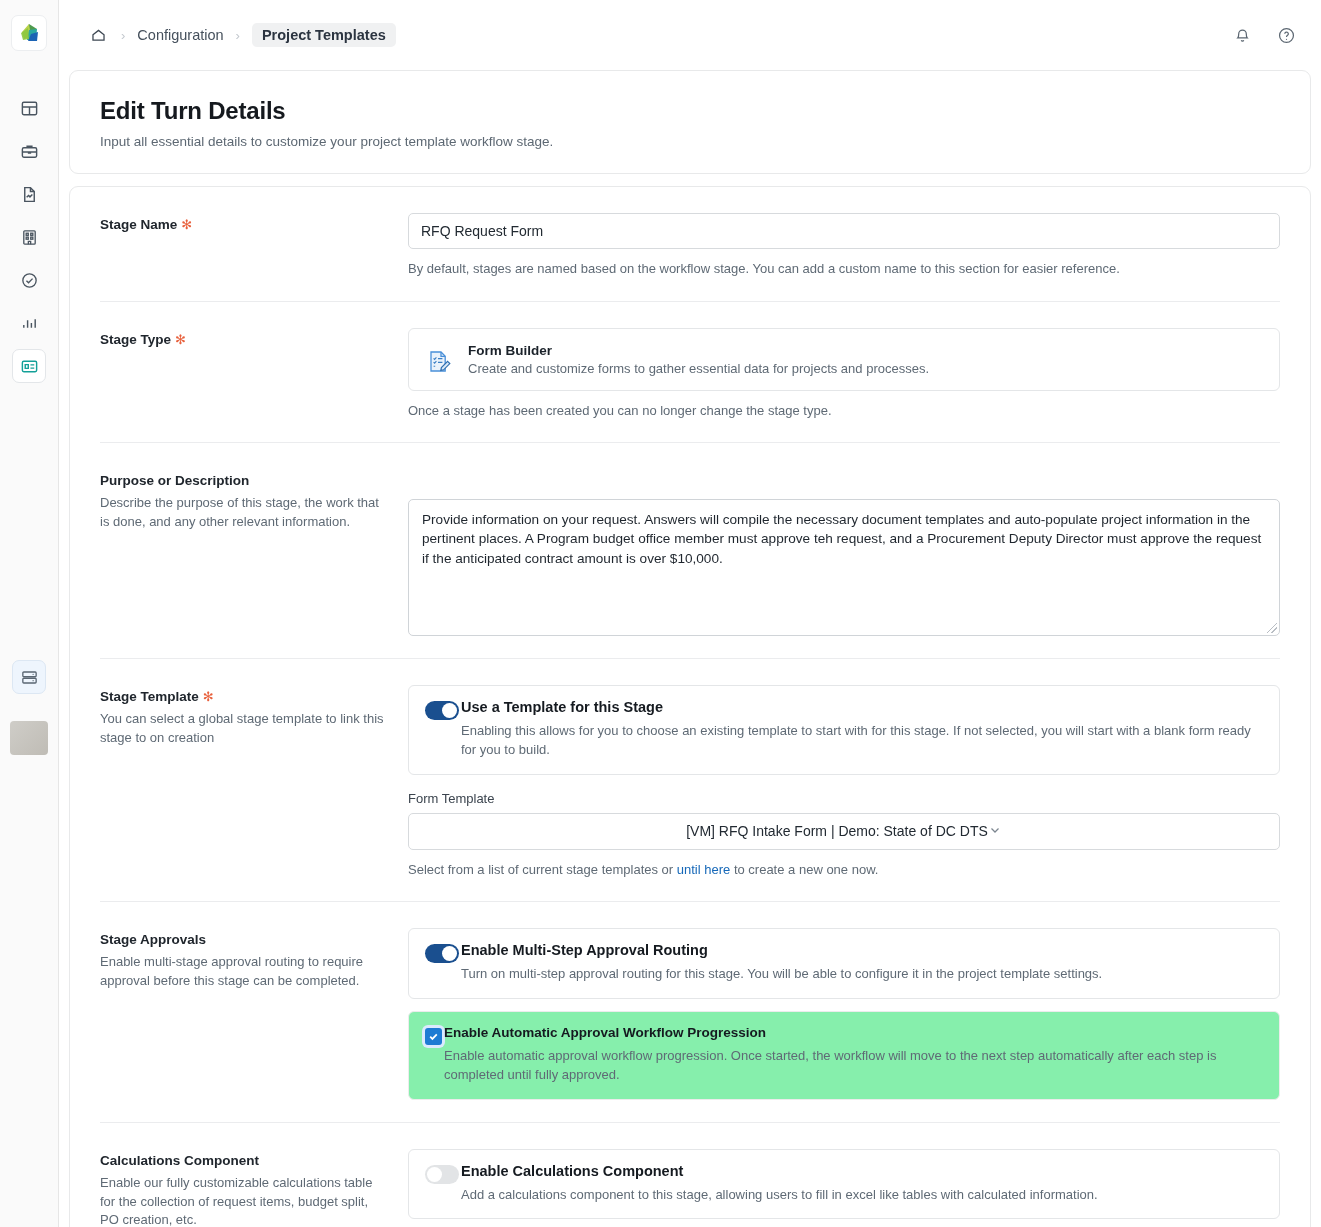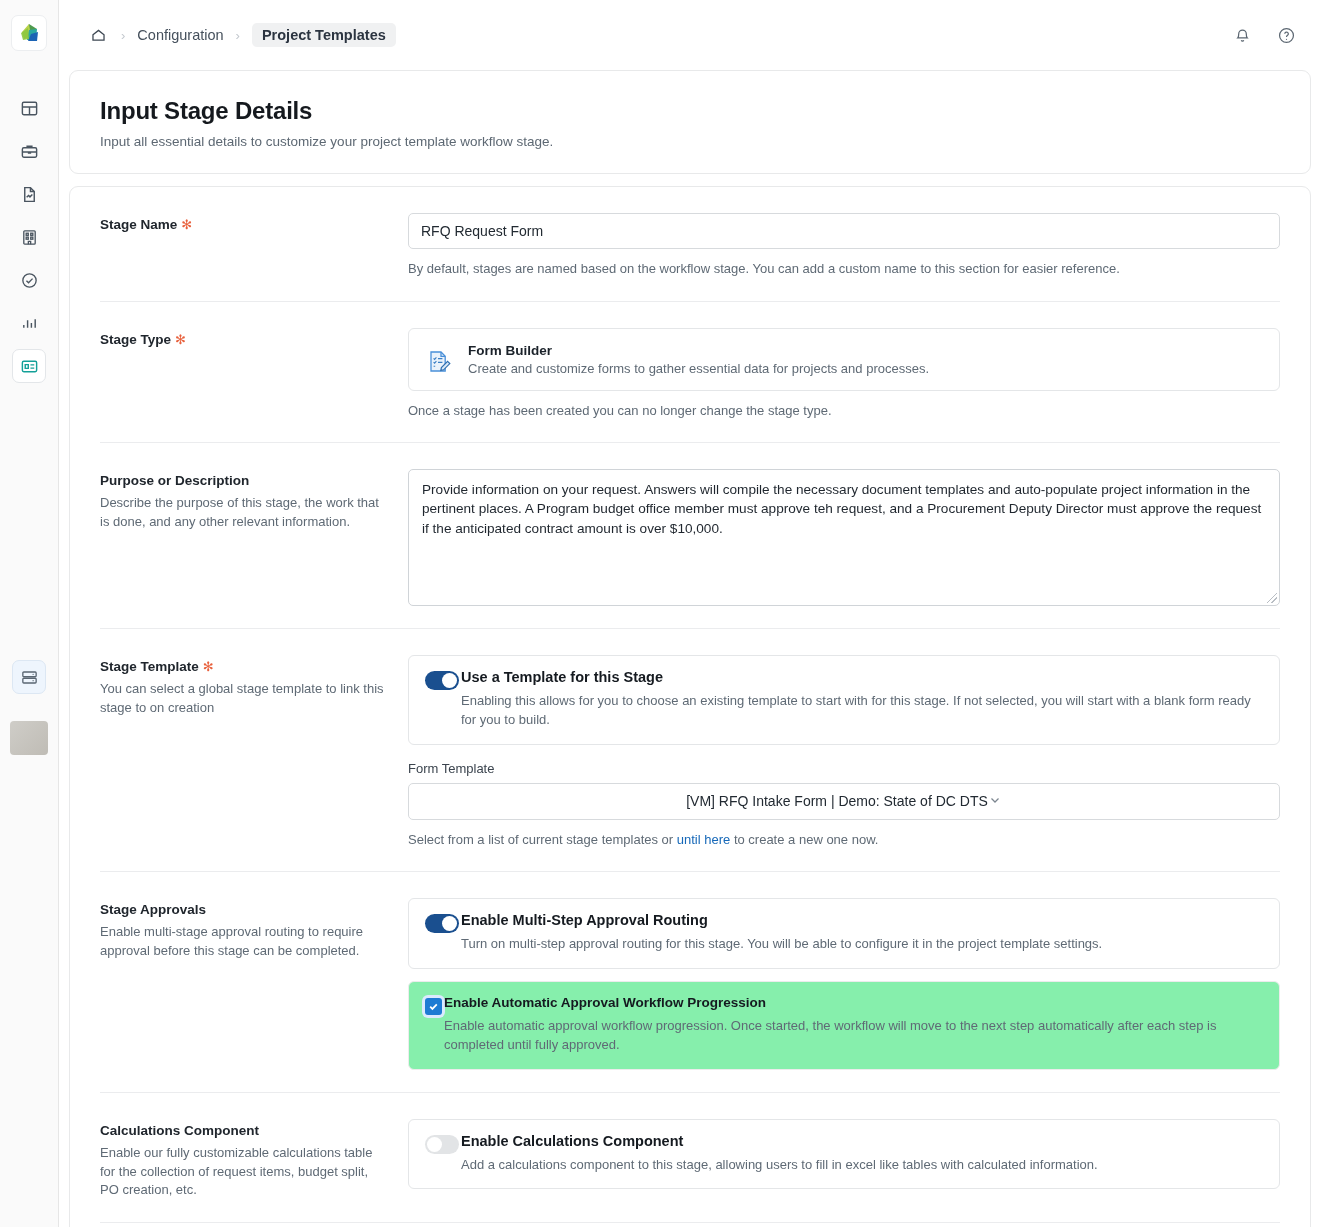--- a/index.html
+++ b/index.html
@@ -99,20 +99,21 @@
   }
   .type-title { font-size: 13.5px; font-weight: 700; color: #1b222a; margin-bottom: 3px; }
   .type-desc { font-size: 13px; color: #5f6a75; }
 
   .textarea {
     width: 100%; height: 137px; border: 1px solid #d0d4d8; border-radius: 5px;
     padding: 10px 13px; font-size: 13.6px; color: #1f262e; line-height: 1.42;
     background: #fff; resize: none; overflow: hidden;
     font-family: "Liberation Sans", sans-serif;
     position: relative;
+    margin-top: 30px;
   }
   .textarea::after{
     content:""; position:absolute; right:2px; bottom:2px; width:10px; height:10px;
     background:
       linear-gradient(135deg, transparent 46%, #b9bec4 46%, #b9bec4 54%, transparent 54%),
       linear-gradient(135deg, transparent 70%, #b9bec4 70%, #b9bec4 78%, transparent 78%);
   }
 
   .opt-box {
     border: 1px solid #e4e6e8; border-radius: 6px;
@@ -250,21 +251,21 @@
             <path d="M8.2 8.1a1.85 1.85 0 113.1 1.5c-.7.55-1.3.9-1.3 1.9"></path>
             <circle cx="10" cy="14" r=".65" fill="currentColor" stroke="none"></circle>
           </svg>
         </div>
       </div>
     </div>
 
     <div class="content">
 
       <div class="card header-card">
-        <div class="page-title">Input Stage Details</div>
+        <div class="page-title">Edit Turn Details</div>
         <div class="page-sub">Input all essential details to customize your project template workflow stage.</div>
       </div>
 
       <div class="card form-card">
 
         <div class="row">
           <div class="row-left">
             <span class="lbl">Stage Name</span><span class="req">✻</span>
           </div>
           <div class="row-right">

